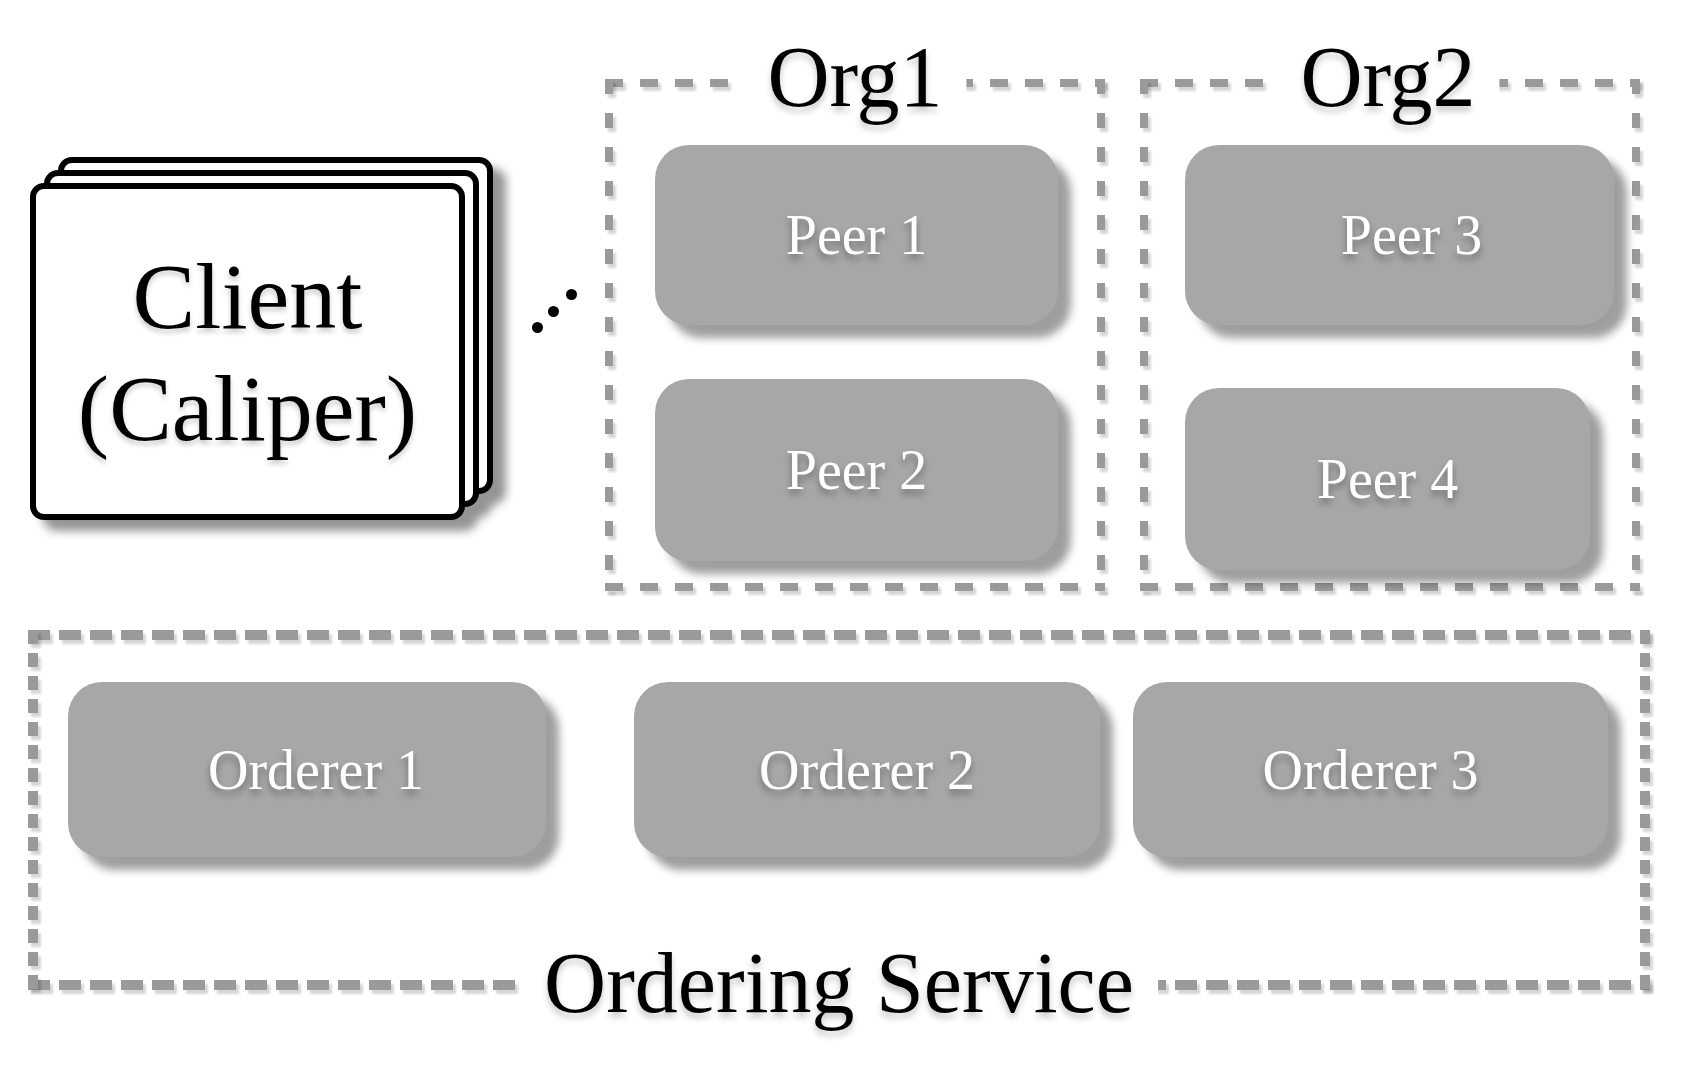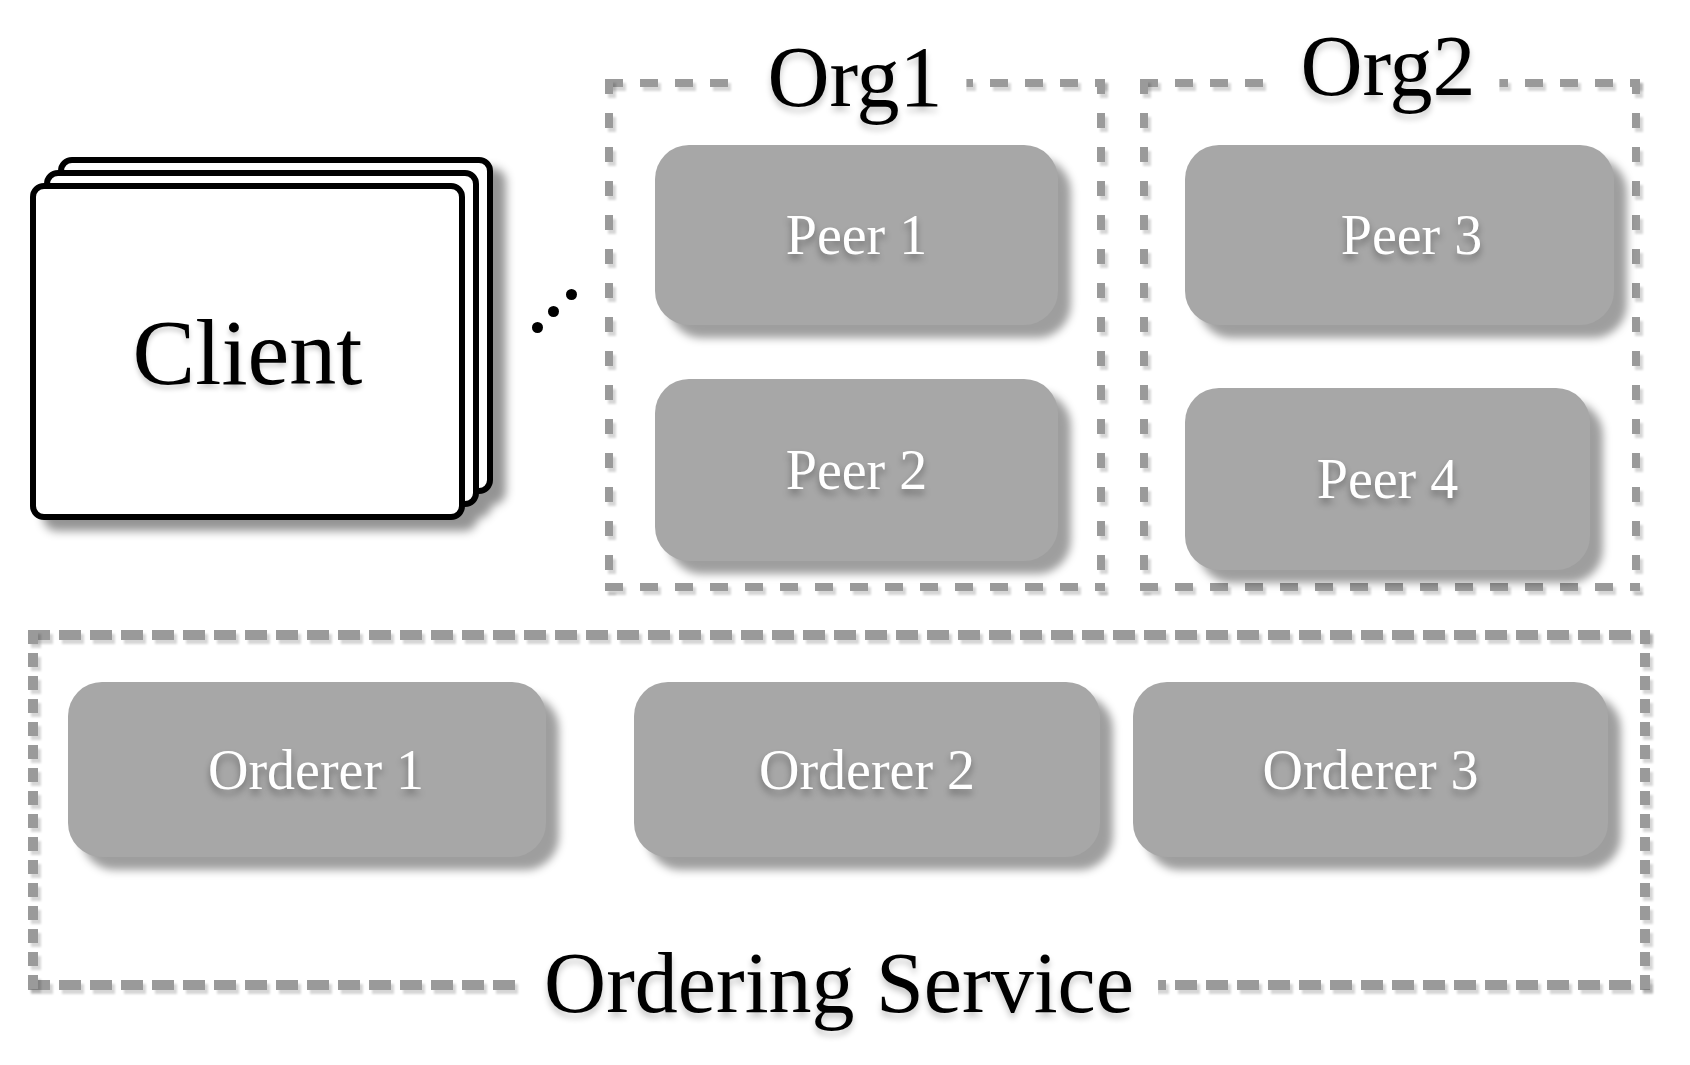--- a/index.html
+++ b/index.html
@@ -100,20 +100,21 @@
 
 <div id="canvas">
 
   <div id="client-stack">
     <div class="card" style="left:58px;top:157px;"></div>
     <div class="card" style="left:44px;top:170px;"></div>
     <div class="card" style="left:30px;top:183px;"></div>
   </div>
   <div id="client-text">
     <div>Client</div>
+    <div>(Caliper)</div>
   </div>
 
   <span class="dot" style="left:532px;top:322px;"></span>
   <span class="dot" style="left:548px;top:306px;"></span>
   <span class="dot" style="left:566px;top:289px;"></span>
 
   <div>
     <div class="dash-h" style="left:605px;top:79px;width:500px;"></div>
     <div class="dash-h" style="left:605px;top:583px;width:500px;"></div>
     <div class="dash-v" style="left:605px;top:79px;height:512px;"></div>
@@ -121,21 +122,21 @@
     <div class="border-label" style="left:855px;top:77px;">Org1</div>
     <div class="node" style="left:655px;top:145px;width:403px;height:180px;">Peer 1</div>
     <div class="node" style="left:655px;top:379px;width:403px;height:182px;text-align:center;">Peer 2</div>
   </div>
 
   <div>
     <div class="dash-h" style="left:1140px;top:79px;width:500px;"></div>
     <div class="dash-h" style="left:1140px;top:583px;width:500px;"></div>
     <div class="dash-v" style="left:1140px;top:79px;height:512px;"></div>
     <div class="dash-v" style="left:1632px;top:79px;height:512px;"></div>
-    <div class="border-label" style="left:1388px;top:66px;">Org2</div>
+    <div class="border-label" style="left:1388px;top:77px;">Org2</div>
     <div class="node" style="left:1185px;top:145px;width:405px;height:180px;padding-left:24px;">Peer 3</div>
     <div class="node" style="left:1185px;top:360px;width:405px;height:182px;margin-top:28px;">Peer 4</div>
   </div>
 
   <div>
     <div class="dash-h thick" style="left:28px;top:630px;width:1622px;"></div>
     <div class="dash-h thick" style="left:28px;top:980px;width:1622px;"></div>
     <div class="dash-v thick" style="left:28px;top:630px;height:360px;"></div>
     <div class="dash-v thick" style="left:1640px;top:630px;height:360px;"></div>
     <div class="border-label" style="left:839px;top:983px;">Ordering Service</div>

